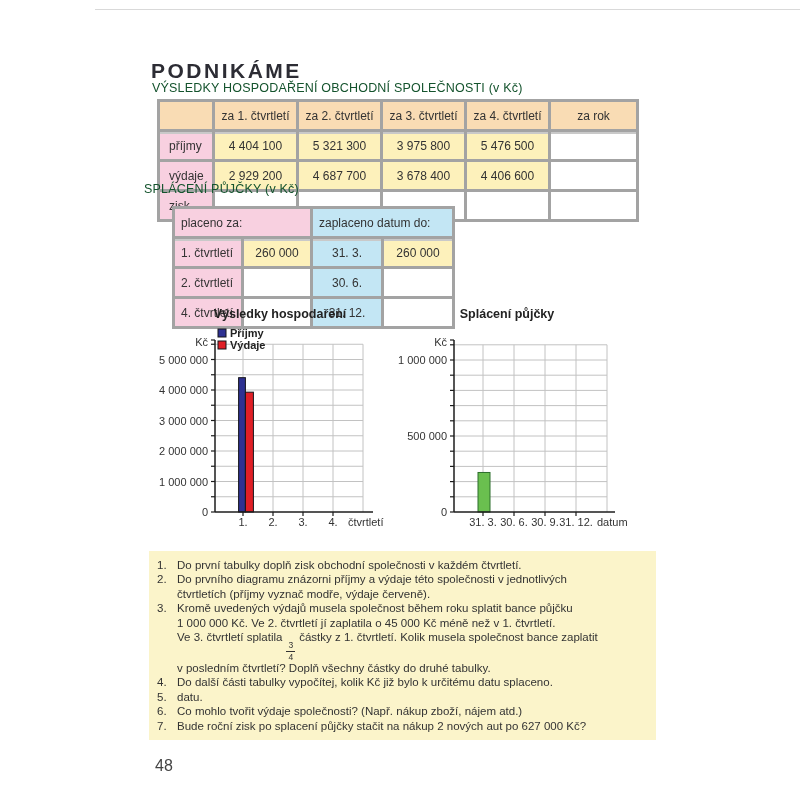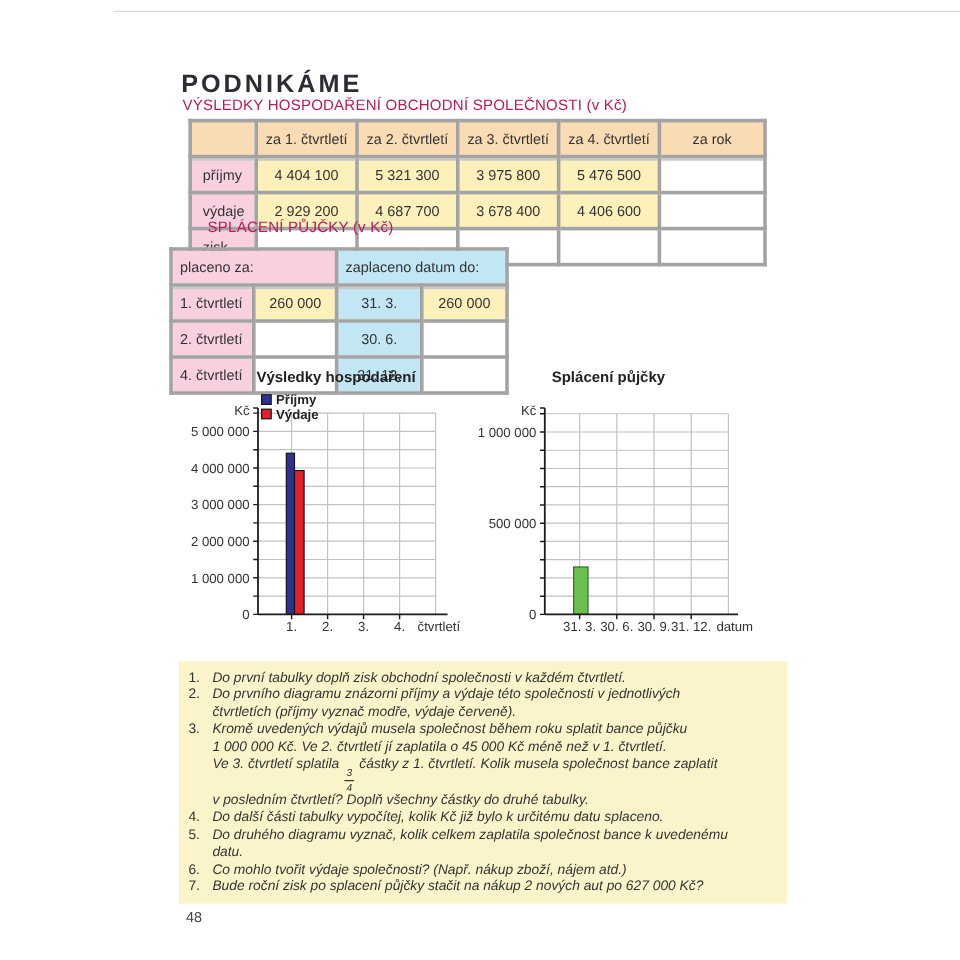--- a/index.html
+++ b/index.html
@@ -2,28 +2,28 @@
 <html style="--c-peach: #f9dcb4; --c-pink: #f8d0e0; --c-yellow: #fdf1bb; --c-blue: #c3e6f4; --c-taskbg: #fbf4ca;"><head>
 <meta charset="utf-8">
 <style>
   html,body{margin:0;padding:0;background:#ffffff;}
   .page{position:relative;width:800px;height:800px;background:#ffffff;overflow:hidden;
         font-family:"Liberation Sans",sans-serif;color:#333;}
   .scan-line{position:absolute;top:9px;left:95px;width:705px;height:1px;background:#d9d9d9;}
 
   .main-title{position:absolute;left:151px;top:45px;font-size:21px;font-weight:bold;
               letter-spacing:2.5px;color:#2c2c34;}
-  .subhead{position:absolute;font-size:12.5px;color:#be185d;letter-spacing:0.2px;}
+  .subhead{position:absolute;font-size:12.5px;color:#14532d;letter-spacing:0.2px;}
 
   table{border-collapse:collapse;position:absolute;table-layout:fixed;
         font-size:12px;color:#333;}
   td,th{border:3px solid #a3a3a3;height:17px;padding:5px 4px;font-weight:normal;
         text-align:center;overflow:hidden;white-space:nowrap;}
   .t1{left:157px;top:99px;}
-  .t2{left:141px;top:206px;}
+  .t2{left:172px;top:206px;}
   .peach{background:var(--c-peach,#f9dcb4);}
   .pink{background:var(--c-pink,#f8d0e0);}
   .yellow{background:var(--c-yellow,#fdf1bb);}
   .blue{background:var(--c-blue,#c3e6f4);}
   .white{background:#ffffff;}
   .lbl{text-align:left;padding-left:9px;}
   .lft{text-align:left;padding-left:6px;}
   .t1 tr.r1 td, .t2 tr.r1 td{box-shadow:inset 0 2px 0 #c9c9c9;}
 
   .chart{position:absolute;}
@@ -35,28 +35,28 @@
   .clabel{font:11px "Liberation Sans",sans-serif;fill:#333;}
   .ctitle{font:bold 12.5px "Liberation Sans",sans-serif;fill:#222;}
   .clegend{font:bold 11px "Liberation Sans",sans-serif;fill:#222;}
   .caxis{font:11px "Liberation Sans",sans-serif;fill:#333;}
 
   .taskbox{position:absolute;left:149px;top:551px;width:507px;box-sizing:border-box;
            background:var(--c-taskbg,#fbf4ca);padding:7px 8px 7px 8px;
            font-size:11.5px;line-height:14.4px;color:#333;}
   .task{display:flex;}
   .tnum{width:20px;flex:0 0 20px;}
-  .tbody{flex:1;font-style:italic;}
+  .tbody{flex:1;}
   .tline{white-space:nowrap;}
   .frac{display:inline-flex;flex-direction:column;align-items:center;vertical-align:-7px;
         font-size:8.5px;line-height:1;margin:0 4px;}
   .frac .fn{border-bottom:1px solid #333;padding:0 2px 1px;}
   .frac .fd{padding-top:1px;}
 
-  .page-number{position:absolute;left:155px;top:757px;font-size:12px;color:#444;}
+  .page-number{position:absolute;left:155px;top:757px;font-size:16px;color:#444;}
 </style>
 </head>
 <body>
 
 <div class="page">
   <div class="scan-line"></div>
 
   <h1 class="main-title">PODNIKÁME</h1>
   <div class="subhead" style="left:152px;top:81px;">VÝSLEDKY HOSPODAŘENÍ OBCHODNÍ SPOLEČNOSTI (v Kč)</div>
 
@@ -98,21 +98,21 @@
       <td class="pink lbl">zisk</td>
       <td class="white"></td>
       <td class="white"></td>
       <td class="white"></td>
       <td class="white"></td>
       <td class="white"></td>
     </tr>
   </tbody>
     </table>
 
-  <div class="subhead" style="left:173px;top:182px;">SPLÁCENÍ PŮJČKY (v Kč)</div>
+  <div class="subhead" style="left:144px;top:182px;">SPLÁCENÍ PŮJČKY (v Kč)</div>
 
   <table class="t2">
     <colgroup>
         <col style="width:69px">
         <col style="width:69px">
         <col style="width:71px">
         <col style="width:71px">
       </colgroup>
     <tbody>
         <tr>
@@ -278,21 +278,20 @@
     </div>
     <div class="task">
       <span class="tnum">4.</span>
       <div class="tbody">
         <div class="tline">Do další části tabulky vypočítej, kolik Kč již bylo k určitému datu splaceno.</div>
       </div>
     </div>
     <div class="task">
       <span class="tnum">5.</span>
       <div class="tbody">
-        <div class="tline">Do druhého diagramu vyznač, kolik celkem zaplatila společnost bance k uvedenému</div>
         <div class="tline">datu.</div>
       </div>
     </div>
     <div class="task">
       <span class="tnum">6.</span>
       <div class="tbody">
         <div class="tline">Co mohlo tvořit výdaje společnosti? (Např. nákup zboží, nájem atd.)</div>
       </div>
     </div>
     <div class="task">

